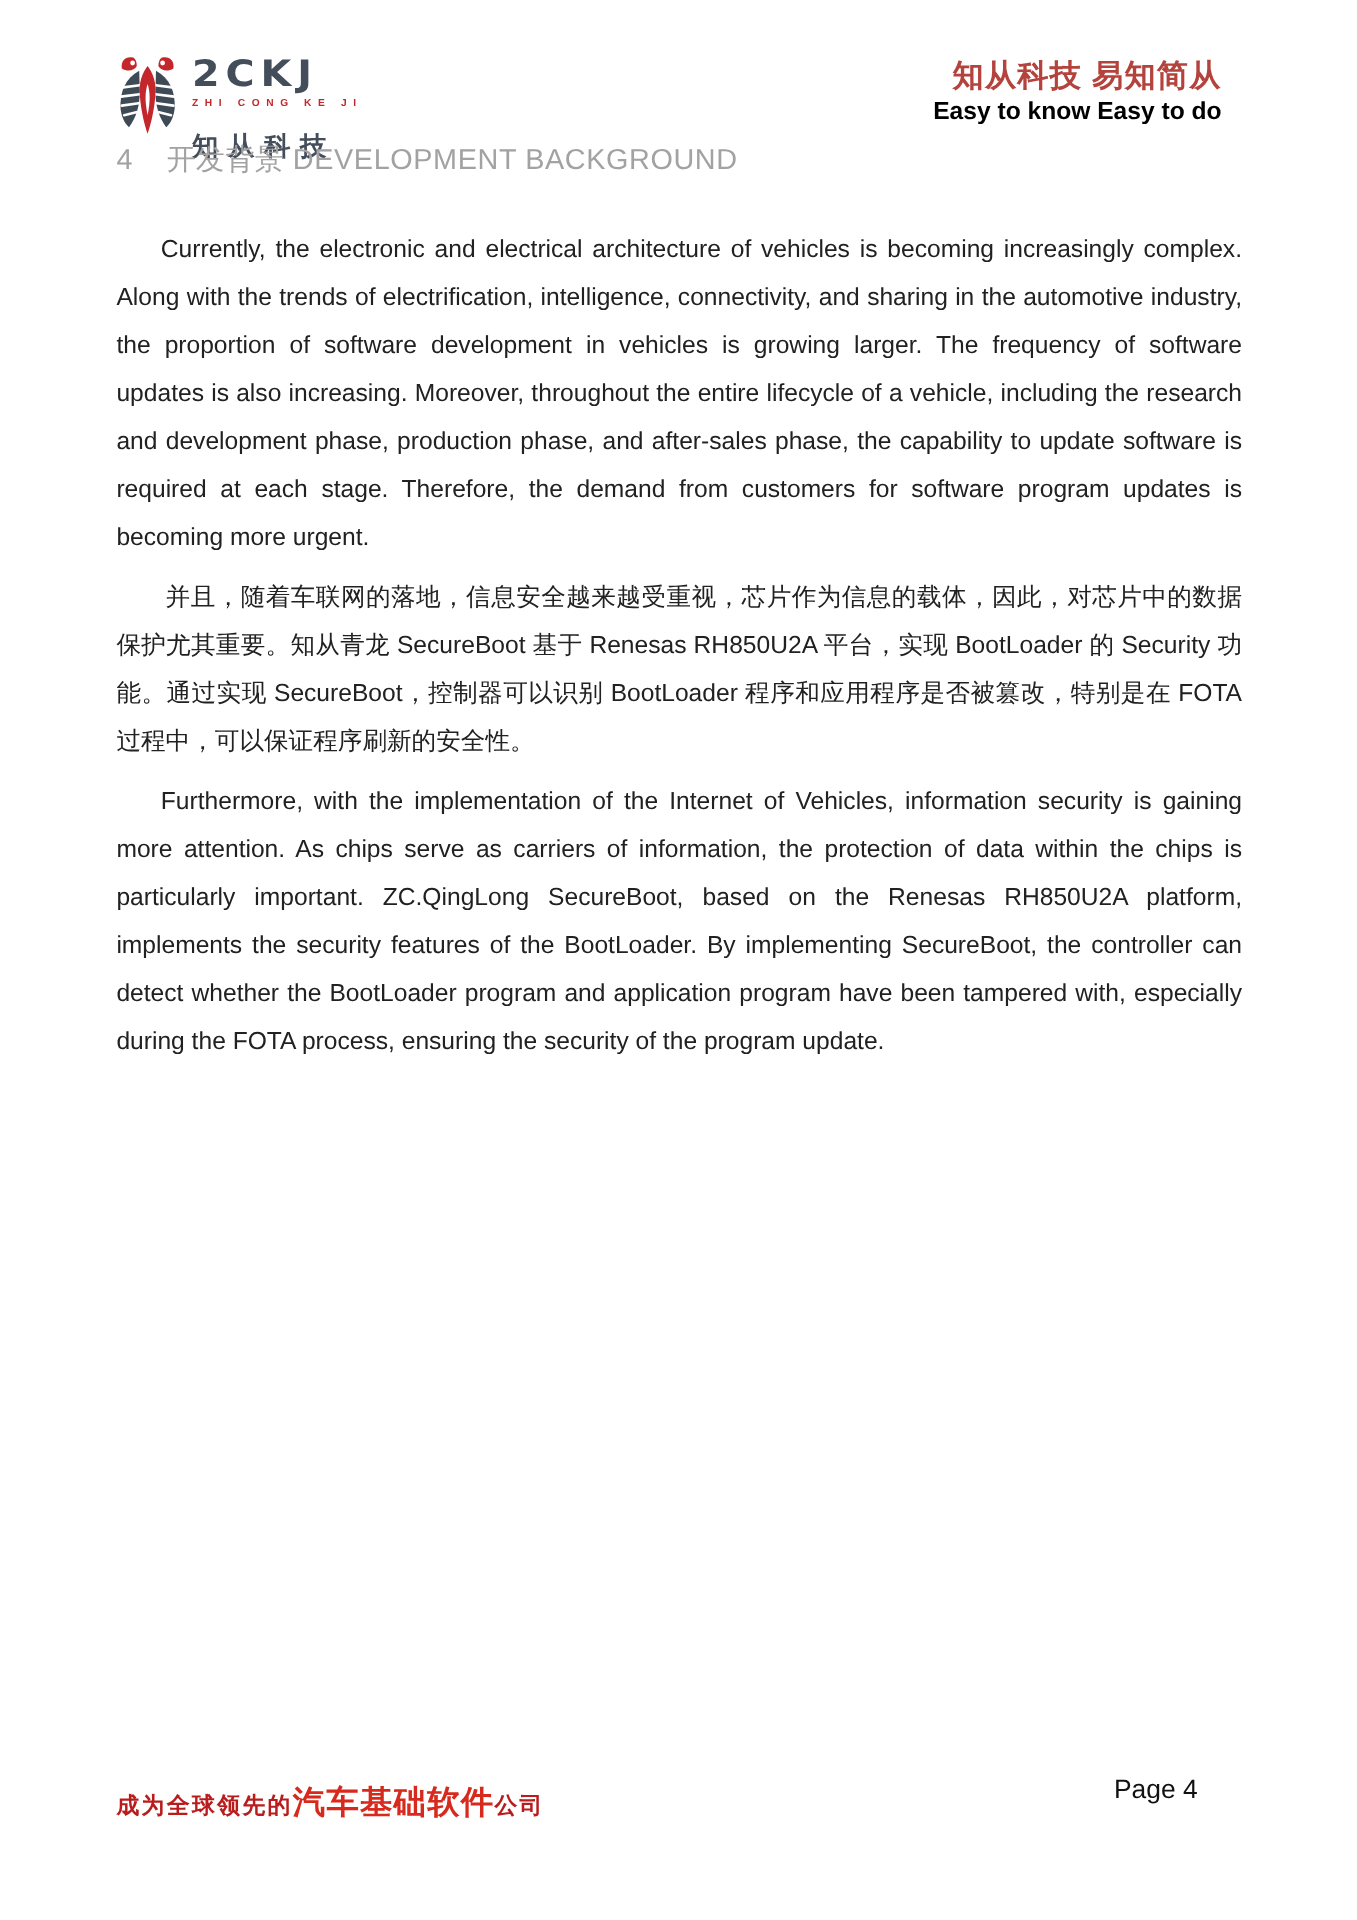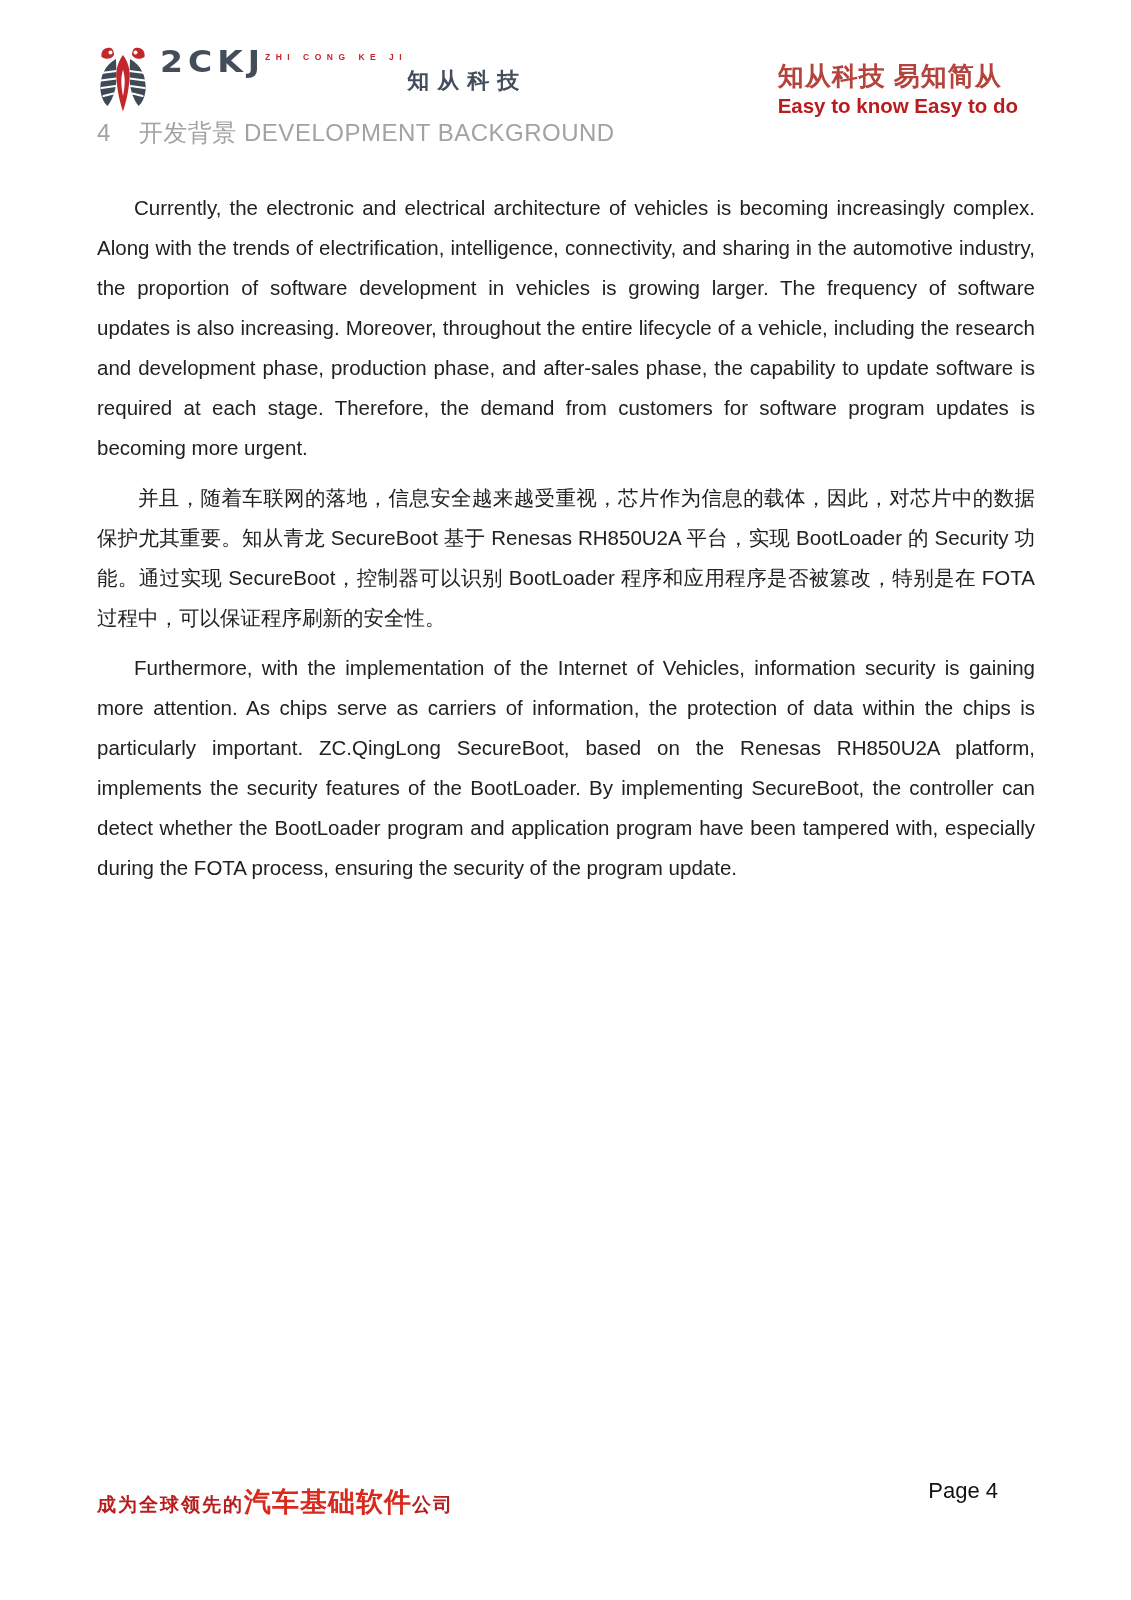--- a/index.html
+++ b/index.html
@@ -13,42 +13,42 @@
     overflow:hidden;
   }
 
   
   .header {
     position:absolute; top:46px; left:97px; width:921px;
     display:flex; justify-content:space-between; align-items:flex-start;
   }
   .logo { display:flex; align-items:flex-start; gap:11px; }
   .logo-emblem { width:52px; height:66px; flex:0 0 auto; }
-  .logo-textcol { display:flex; padding-top:3px; }
+  .logo-textcol { display:flex; flex-direction:column; padding-top:3px; }
   .logo-wordmark {
     font-family:"DejaVu Sans", sans-serif;
     font-size:33px; font-weight:bold; line-height:28px;
     color:#434e5a; letter-spacing:5px;
     transform:scaleY(.92); transform-origin:top left;
   }
   .logo-sub {
     font-size:8.5px; font-weight:bold; color:#c4272b;
     letter-spacing:5.5px; margin-top:3px; white-space:nowrap;
   }
   .logo-cn {
     font-size:22px; font-weight:bold; color:#434e5a;
     letter-spacing:8px; margin-top:17px; white-space:nowrap;
   }
-  .taglines { text-align:left; margin-top:15px; }
+  .taglines { text-align:right; margin-top:2px; }
   .tagline-cn {
     font-size:26px; font-weight:bold; color:#b3433c;
     letter-spacing:1px; line-height:31px; white-space:nowrap;
   }
   .tagline-en {
-    font-size:20.5px; font-weight:bold; color:#b91c1c;
+    font-size:20.5px; font-weight:bold; color:#000000;
     line-height:23px; margin-top:2px; white-space:nowrap;
   }
 
   
   .section-heading {
     position:absolute; top:117px; left:97px; margin:0;
     font-size:24px; font-weight:400; color:#a2a2a2; letter-spacing:.5px;
     white-space:nowrap;
   }
   .section-heading .h-num { margin-right:28px; }

